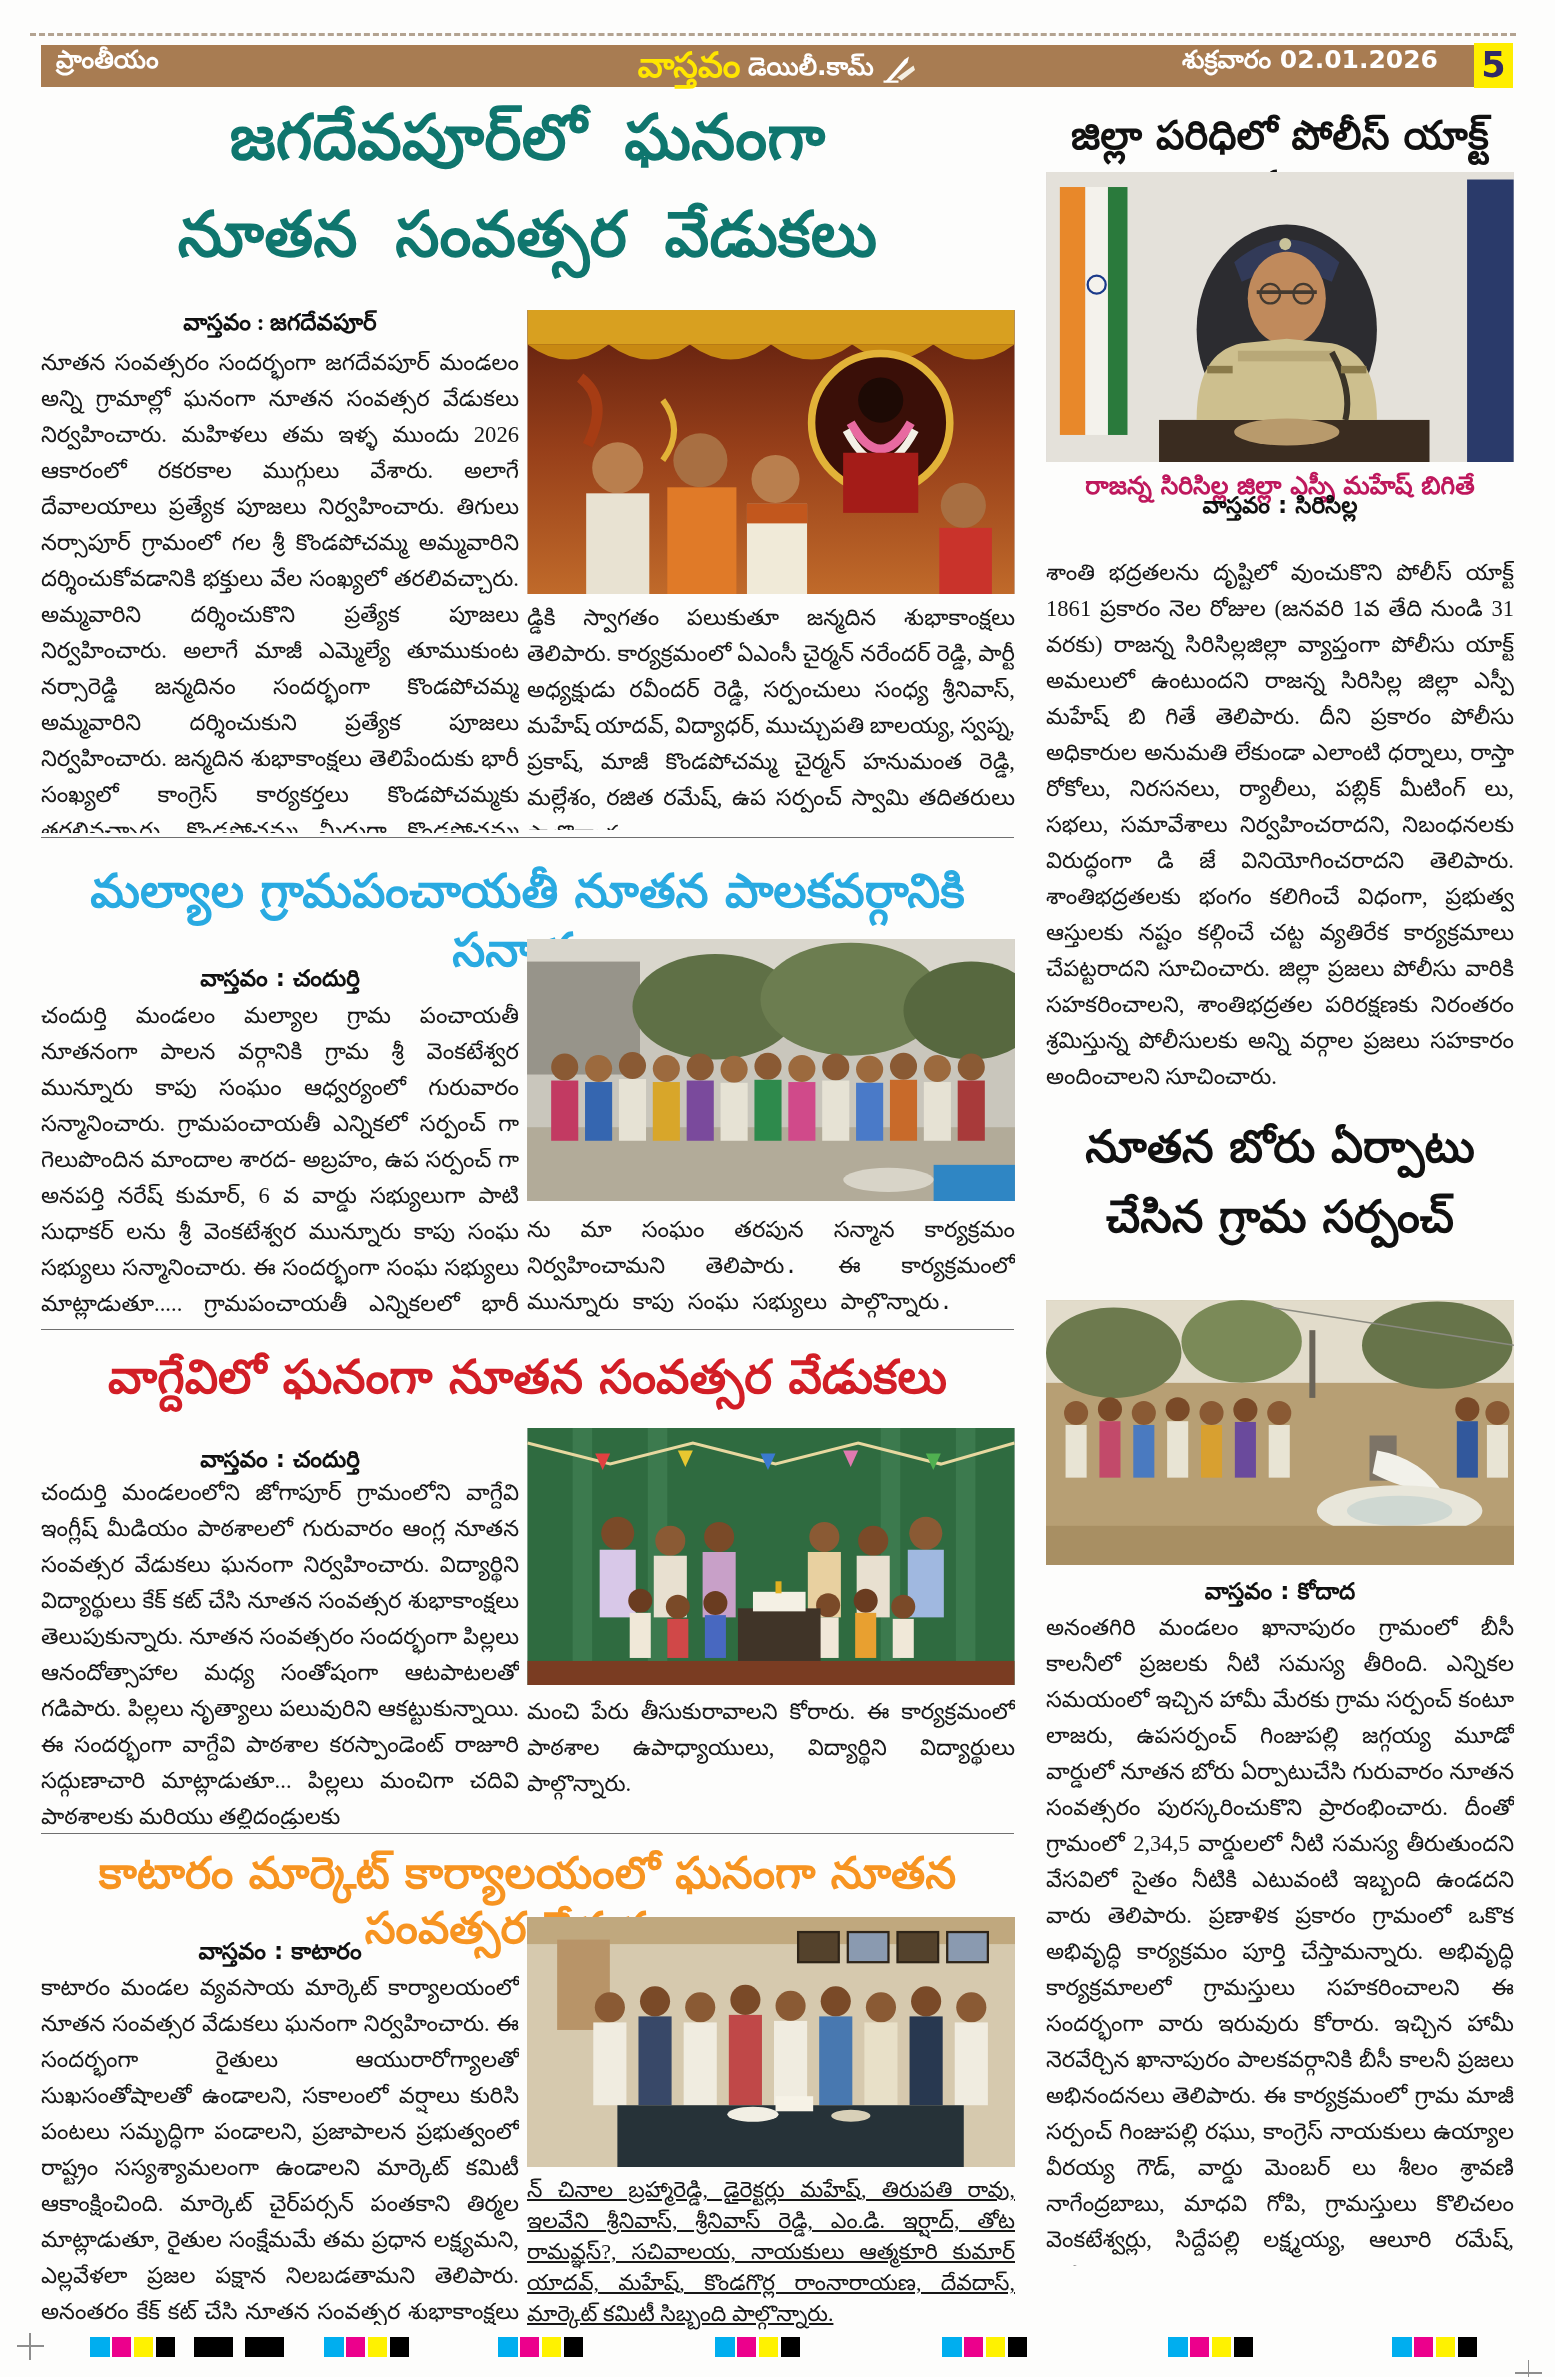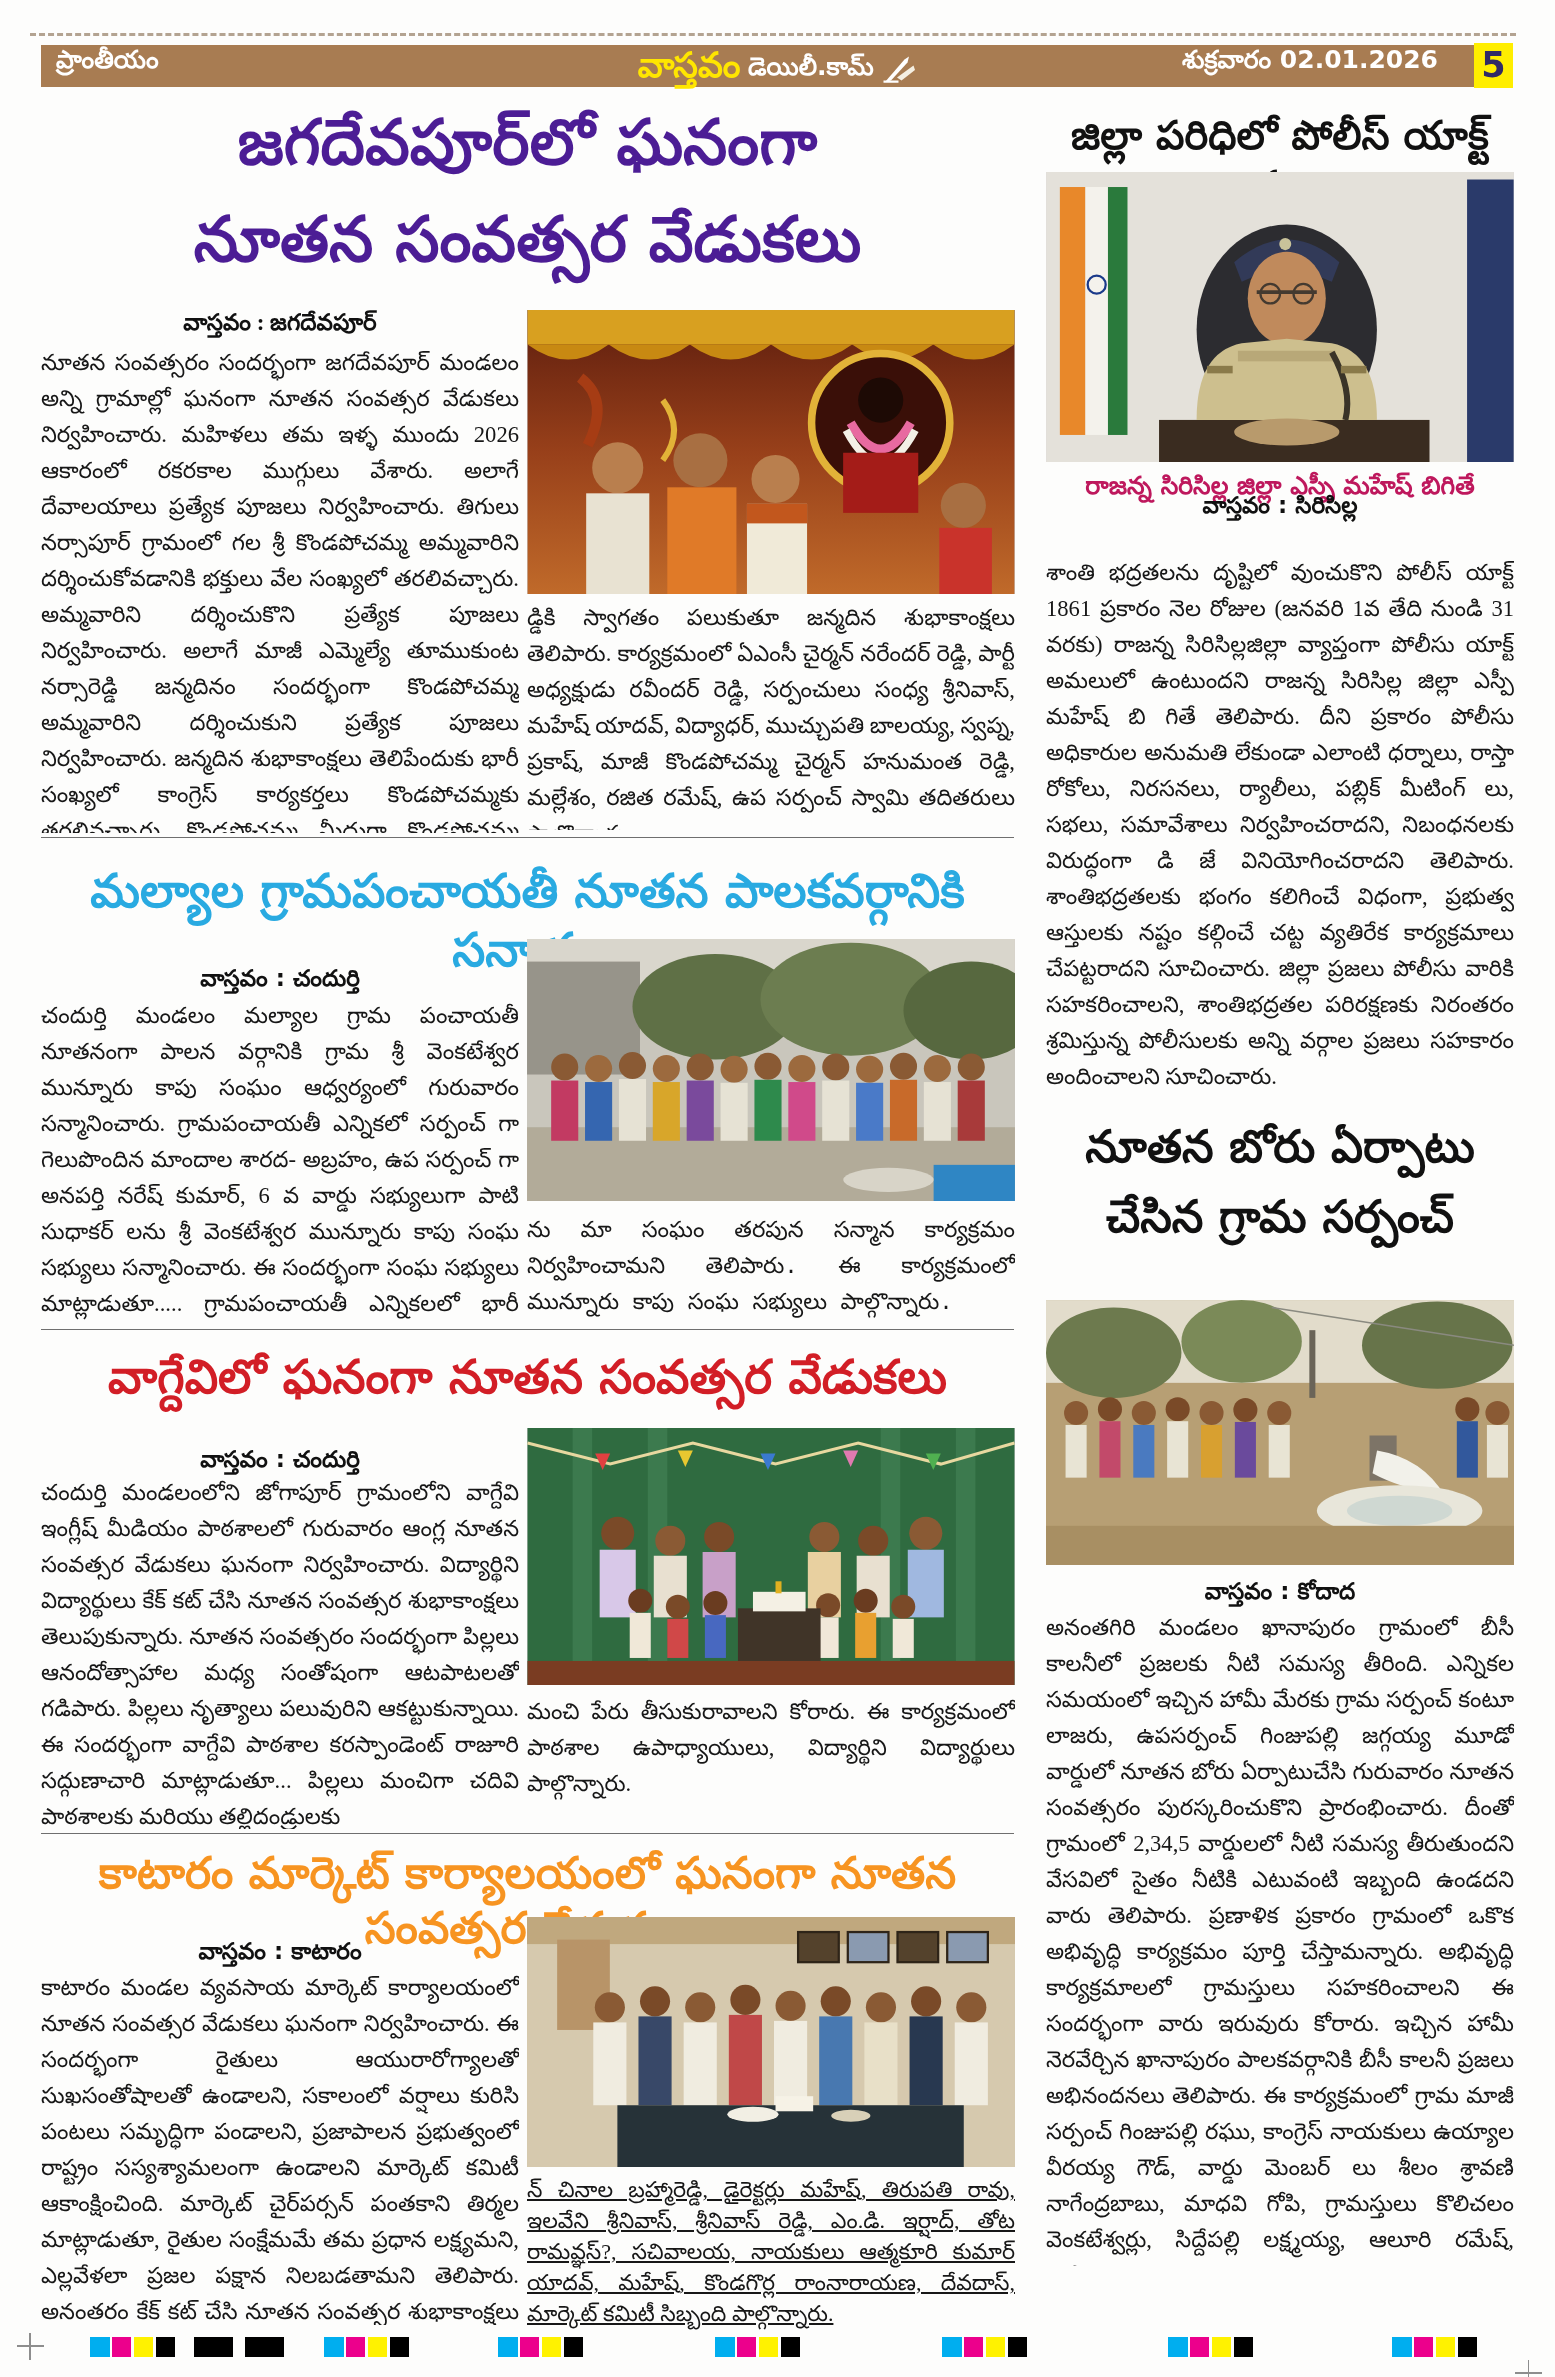--- a/index.html
+++ b/index.html
@@ -16,21 +16,21 @@
   .mh-center{display:flex;align-items:center;gap:7.5px;position:absolute;left:50%;transform:translateX(-50%);}
   .mh-title{color:#ffe600;font-size:35px;font-weight:bold;}
   .mh-suffix{color:#ffffff;font-size:25px;font-weight:bold;}
   .mh-logo{width:35px;height:30px;}
   .mh-date{color:#ffffff;font-size:25px;font-weight:bold;margin-right:60px;}
   .page-badge{position:absolute;right:0;top:-2.3px;width:39px;height:45px;background:#ffee00;
         display:flex;align-items:center;justify-content:center;color:#302a66;font-size:35px;font-weight:bold;
         font-family:"DejaVu Sans",sans-serif;}
   
   .headline{font-family:"DejaVu Sans","Liberation Sans",sans-serif;font-weight:bold;text-align:center;line-height:1.25;}
-  .c-pink{color:#4c1d95;}
+  .c-pink{color:#0f766e;font-family:Liberation Mono, monospace;}
   .c-cyan{color:#29aae1;}
   .c-red{color:#d21e26;}
   .c-orange{color:#f79421;}
   .c-black{color:#111111;}
   .dateline{font-family:"DejaVu Sans","Liberation Sans",sans-serif;font-weight:bold;text-align:center;
         font-size:23px;color:#111;}
   .body-text{font-size:22.6px;line-height:36px;text-align:justify;overflow:hidden;color:#171717;}
   .caption{font-family:"DejaVu Sans","Liberation Sans",sans-serif;font-weight:bold;text-align:center;
         font-size:25px;color:#be185d;}
   .rule{border-top:1.5px solid #6f6f6f;}

